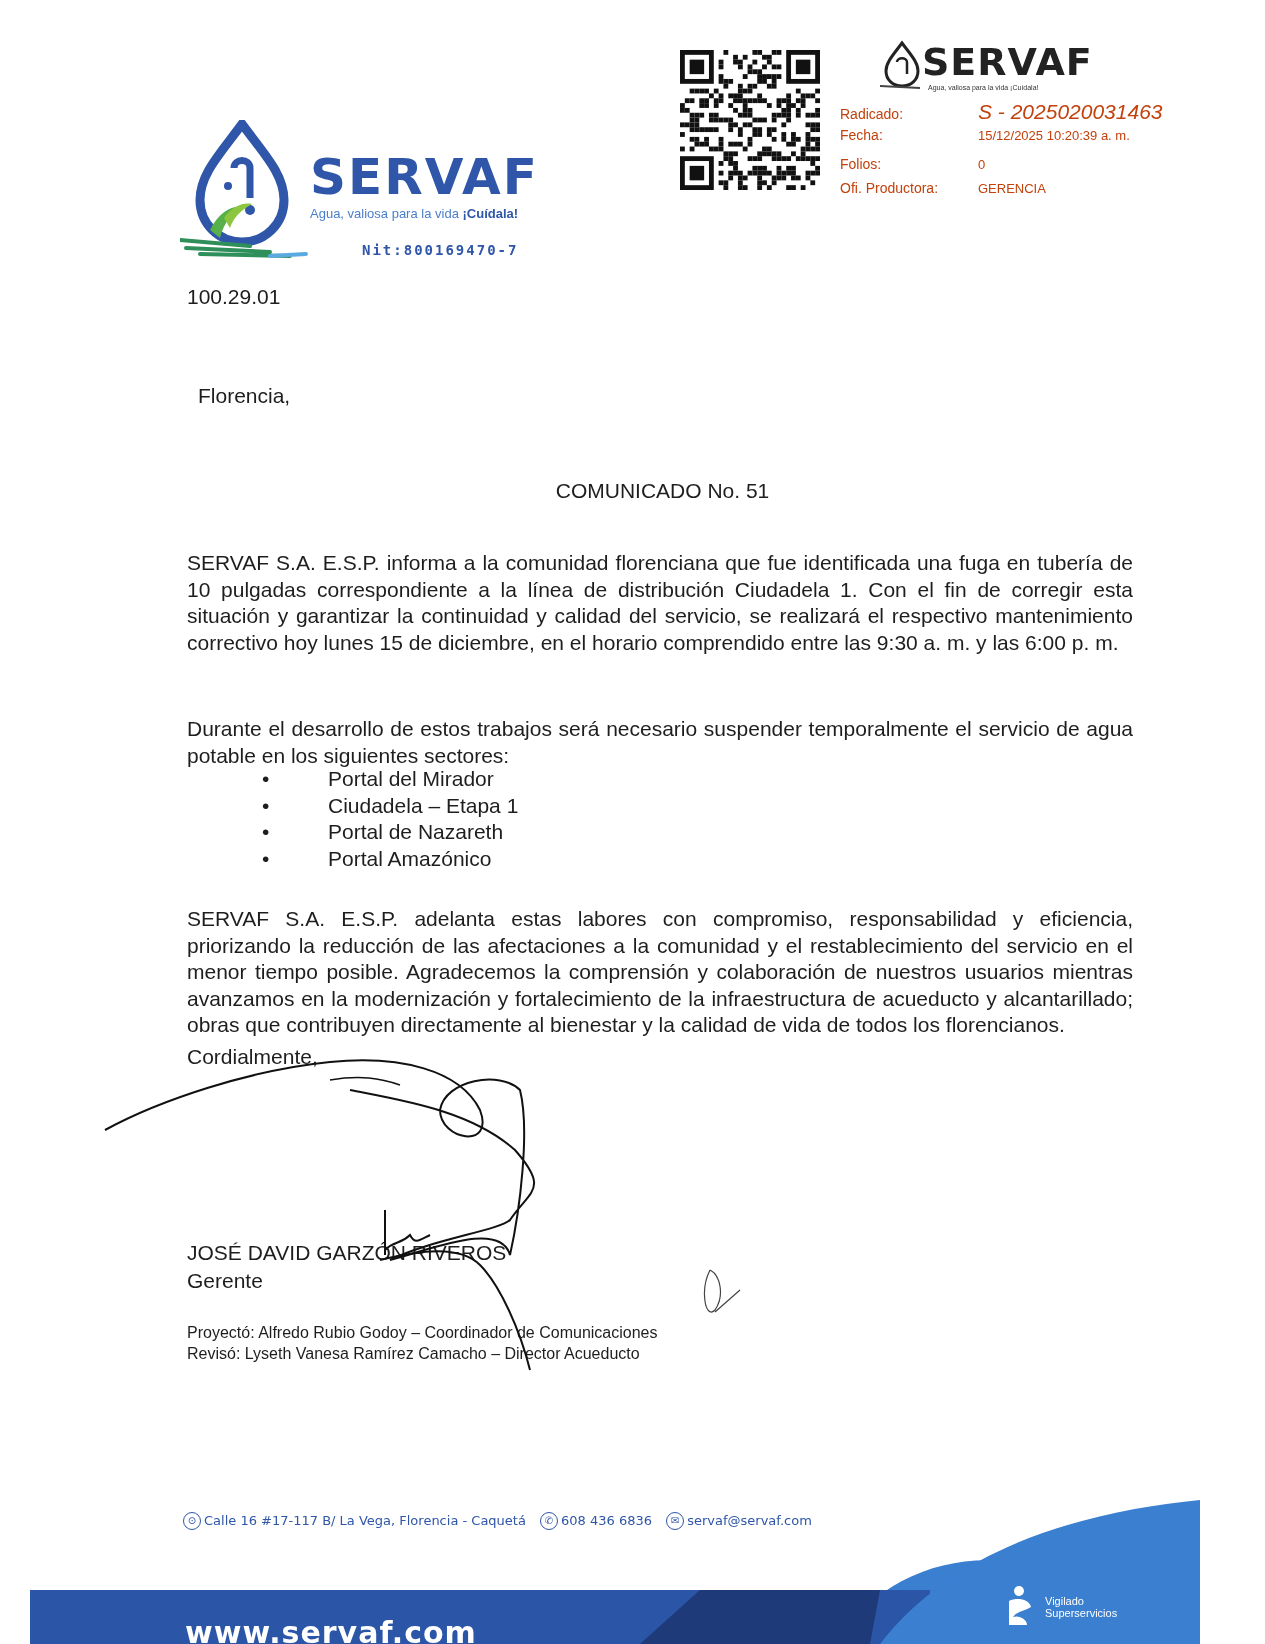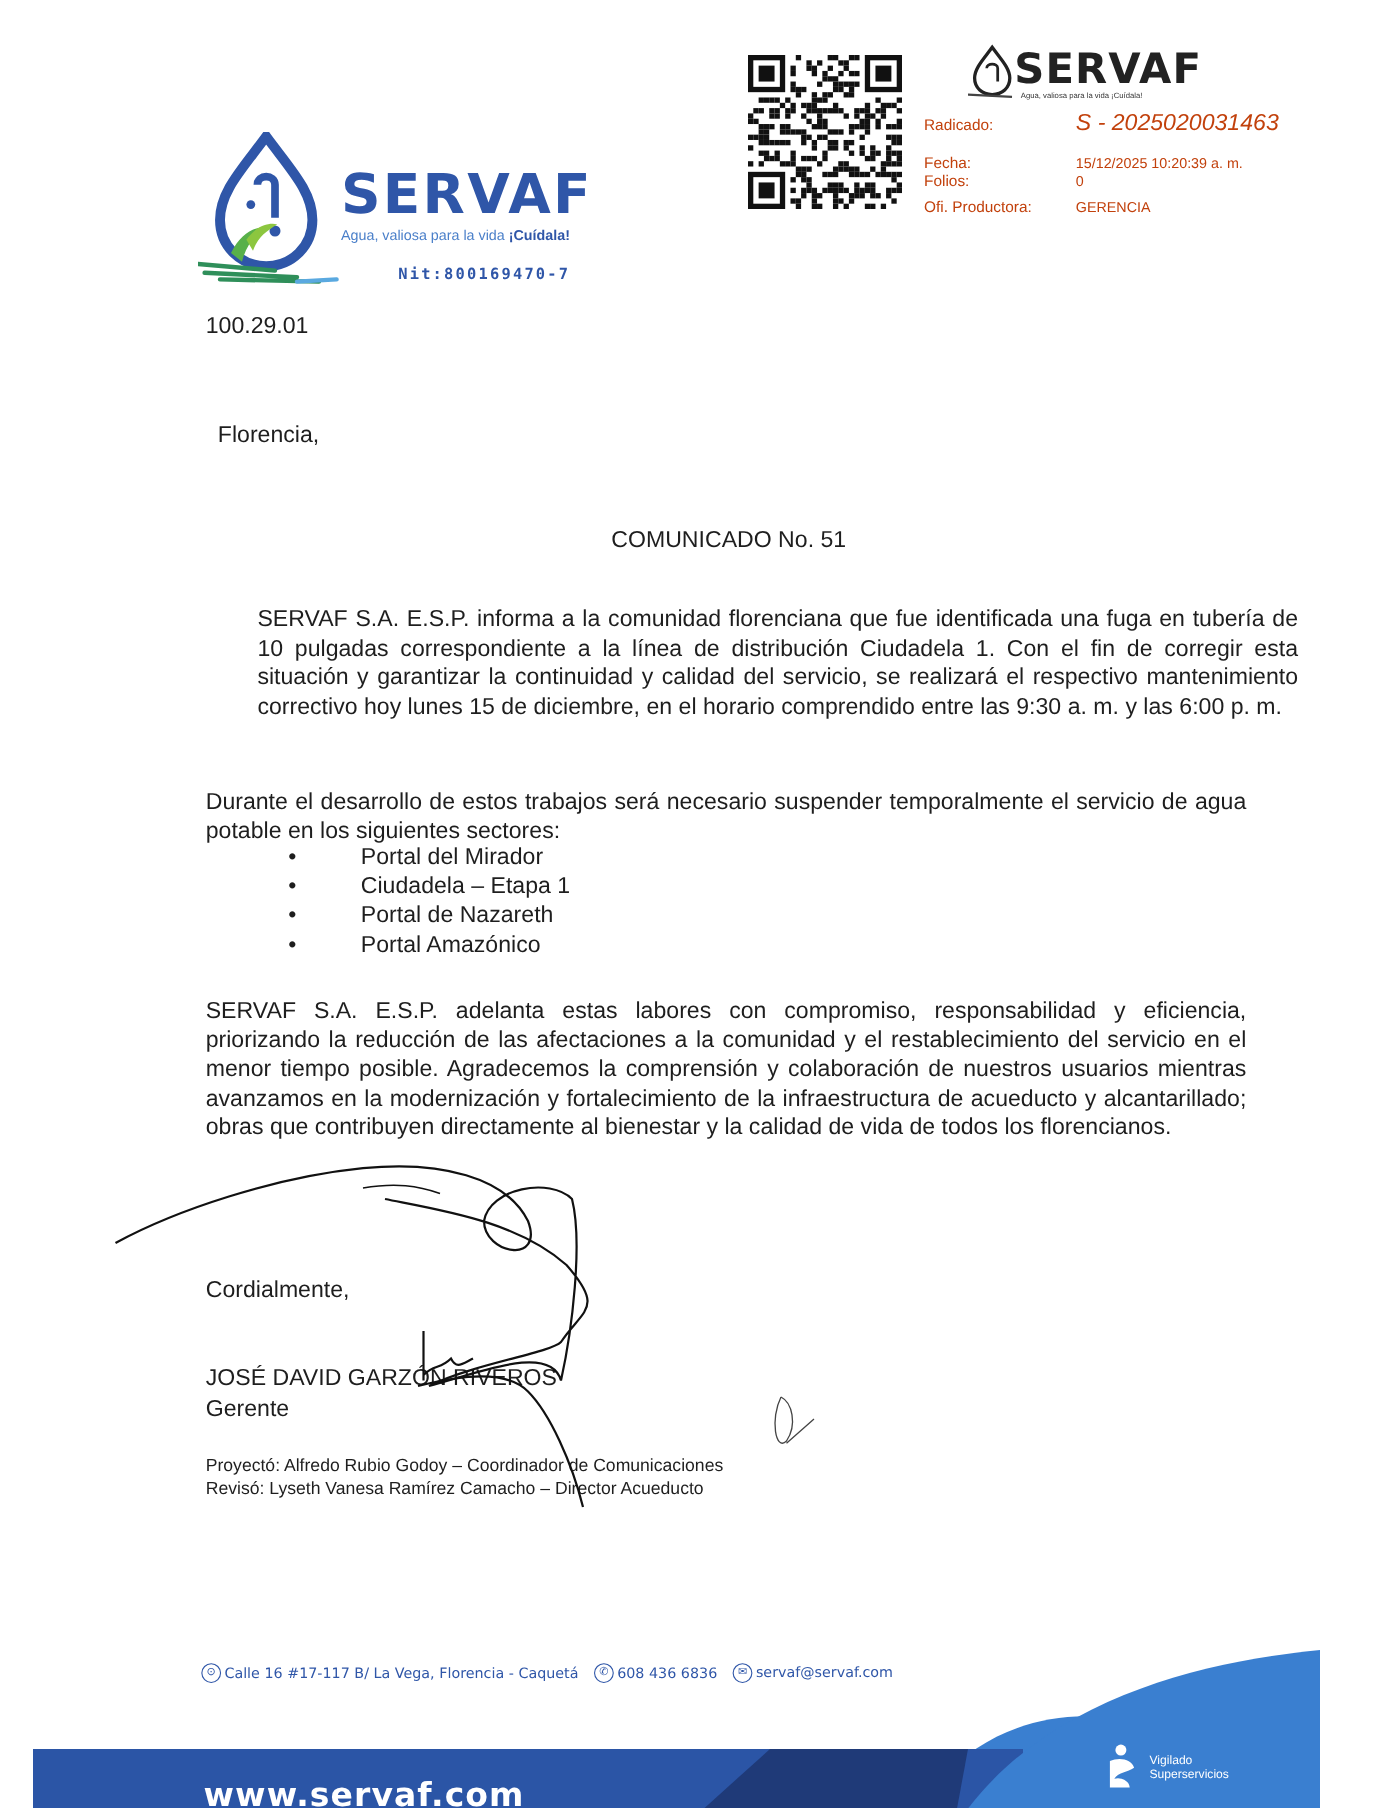--- a/index.html
+++ b/index.html
@@ -31,28 +31,28 @@
   .stamp-row .v.big { font-size: 21px; font-style: italic; }
 
   .txt { font-size: 21px; line-height: 26px; }
   .para { left: 187px; width: 946px; text-align: justify; font-size: 21px; line-height: 26.5px; }
   .para p { margin: 0; }
 
   #ref { left: 187px; top: 284px; }
   #city { left: 198px; top: 383px; }
   #title { left: 0; width: 1265px; top: 478px; text-align: center; padding-left: 60px; box-sizing: border-box; }
 
-  #p1 { top: 550px; margin-left: 47px; }
+  #p1 { top: 550px; }
   #p2 { top: 716px; }
   #sectors { left: 252px; top: 766px; margin: 0; padding: 0; list-style: none; }
   #sectors li { font-size: 21px; line-height: 26.5px; position: relative; padding-left: 76px; }
   #sectors li .bullet { position: absolute; left: 10px; top: 0; }
   #p3 { top: 906px; }
 
-  #closing { left: 187px; top: 1160px; }
+  #closing { left: 187px; top: 1044px; }
   #signer { left: 187px; top: 1240px; }
   #signer-role { left: 187px; top: 1268px; }
   #credit1 { left: 187px; top: 1323px; font-size: 16px; line-height: 20px; }
   #credit2 { left: 187px; top: 1344px; font-size: 16px; line-height: 20px; }
 
   #signature { left: 100px; top: 1050px; width: 700px; height: 360px; pointer-events: none; }
 
   
   #footer-contact { left: 183px; top: 1512px; font-size: 13px; color: #2f56a8; white-space: nowrap;
                     font-family: "DejaVu Sans", sans-serif; }
@@ -378,21 +378,21 @@
       <path d="M22 3 C14 14 6 22 6 31 C6 40 13 46 22 46 C31 46 38 40 38 31 C38 22 30 14 22 3 Z" fill="none" stroke="#222" stroke-width="3"></path>
       <path d="M17 22 C17 17 27 17 27 22 L27 34" fill="none" stroke="#222" stroke-width="2.5"></path>
       <path d="M0 46 L40 48" stroke="#444" stroke-width="2"></path>
     </svg>
     <div class="word">SERVAF</div>
     <div class="tag">Agua, valiosa para la vida ¡Cuídala!</div>
   </div>
   <div class="stamp-row" style="top:60px">
     <span class="k">Radicado:</span><span class="v big">S - 2025020031463</span>
   </div>
-  <div class="stamp-row" style="top:100px">
+  <div class="stamp-row" style="top:87px">
     <span class="k">Fecha:</span><span class="v">15/12/2025 10:20:39 a. m.</span>
   </div>
   <div class="stamp-row" style="top:116px">
     <span class="k">Folios:</span><span class="v">0</span>
   </div>
   <div class="stamp-row" style="top:140px">
     <span class="k">Ofi. Productora:</span><span class="v">GERENCIA</span>
   </div>
 </div>
 

